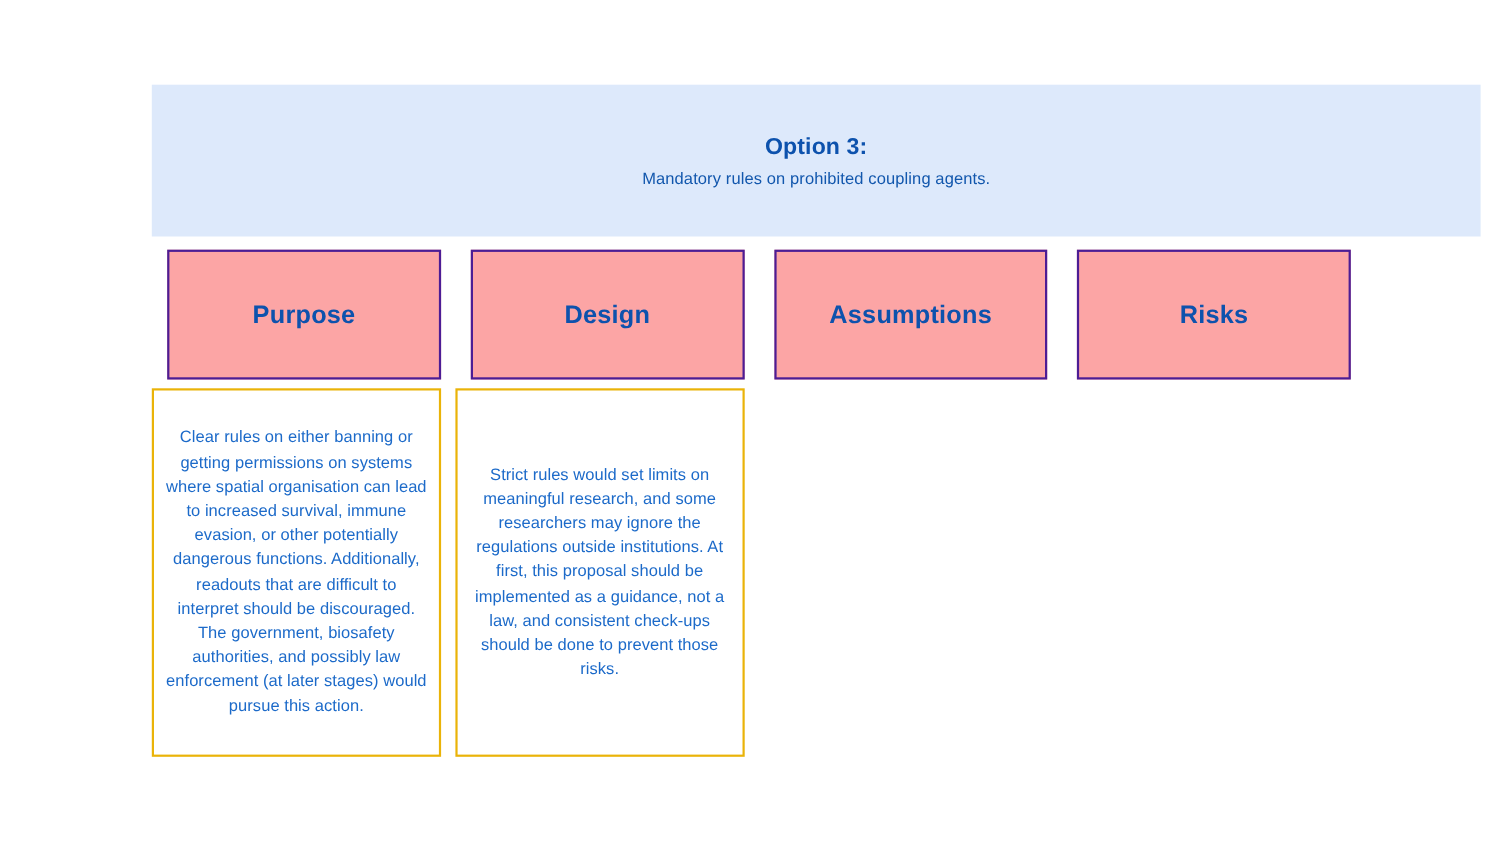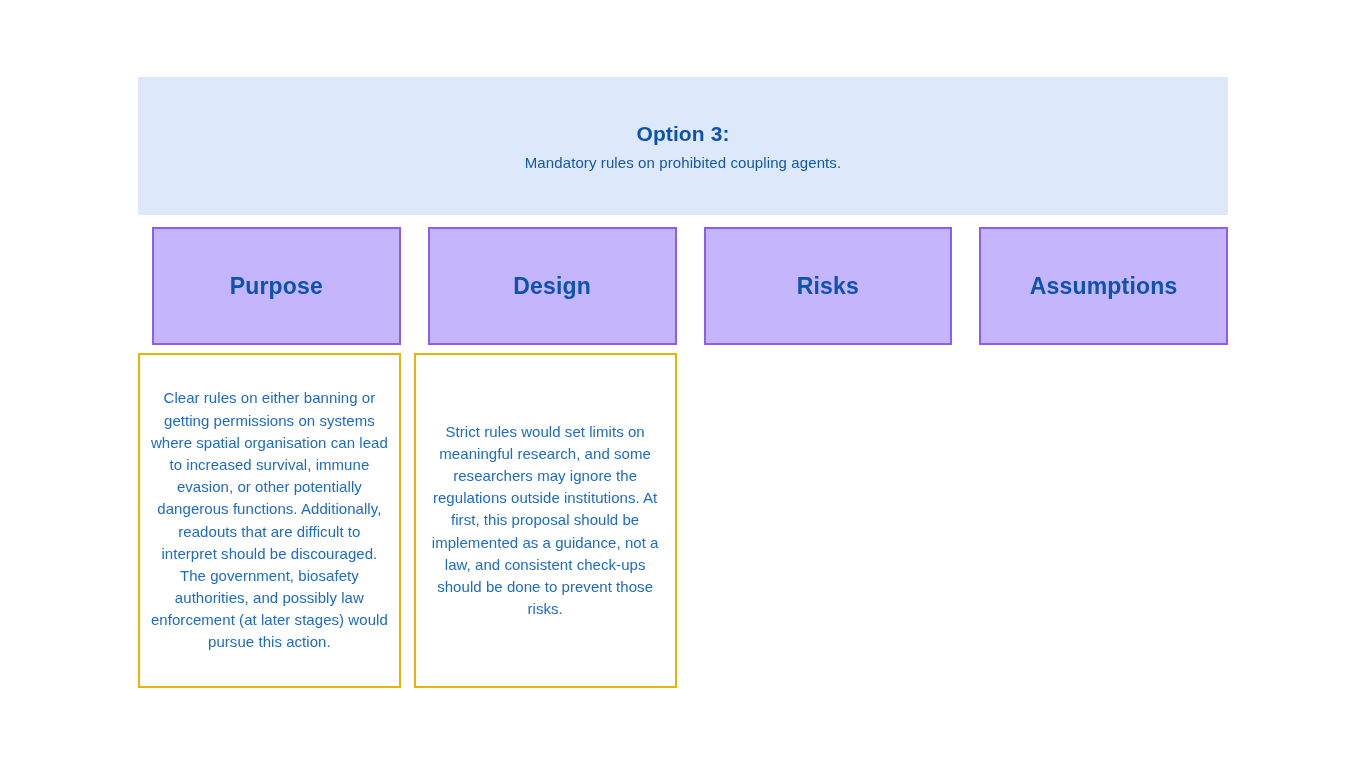--- a/index.html
+++ b/index.html
@@ -18,21 +18,21 @@
     position: relative;
     width: 1366px;
     height: 768px;
   }
 
   
   #title-banner {
     position: absolute;
     left: 138px;
     top: 77px;
-    width: 1090px;
+    width: 1208px;
     height: 138px;
     background: #dde9fb;
     display: flex;
     flex-direction: column;
     align-items: center;
     justify-content: center;
     text-align: center;
   }
   #option-title {
     font-size: 21px;
@@ -57,22 +57,22 @@
     width: 1090px;
     height: 461px;
     display: grid;
     grid-template-columns: repeat(4, 1fr);
     grid-template-rows: 118px 1fr;
     column-gap: 13px;
     row-gap: 8px;
   }
 
   .head-cell {
-    background: #c4b5fd;
-    border: 2px solid #8b5cf6;
+    background: #fca5a5;
+    border: 2px solid #4c1d95;
     box-sizing: border-box;
     display: flex;
     align-items: center;
     justify-content: center;
     text-align: center;
     margin-left: 14px;
   }
   .head-label {
     font-size: 23px;
     font-weight: bold;
@@ -109,24 +109,24 @@
 
   <div id="table">
 
     <div class="head-cell">
       <span class="head-label">Purpose</span>
     </div>
     <div class="head-cell">
       <span class="head-label">Design</span>
     </div>
     <div class="head-cell">
-      <span class="head-label">Risks</span>
+      <span class="head-label">Assumptions</span>
     </div>
     <div class="head-cell">
-      <span class="head-label">Assumptions</span>
+      <span class="head-label">Risks</span>
     </div>
 
     <div class="body-cell">
       <span class="body-text">Clear rules on either banning or getting permissions on systems where spatial organisation can lead to increased survival, immune evasion, or other potentially dangerous functions. Additionally, readouts that are difficult to interpret should be discouraged. The government, biosafety authorities, and possibly law enforcement (at later stages) would pursue this action.</span>
     </div>
     <div class="body-cell">
       <span class="body-text">Strict rules would set limits on meaningful research, and some researchers may ignore the regulations outside institutions. At first, this proposal should be implemented as a guidance, not a law, and consistent check-ups should be done to prevent those risks.</span>
     </div>
 
   </div>

